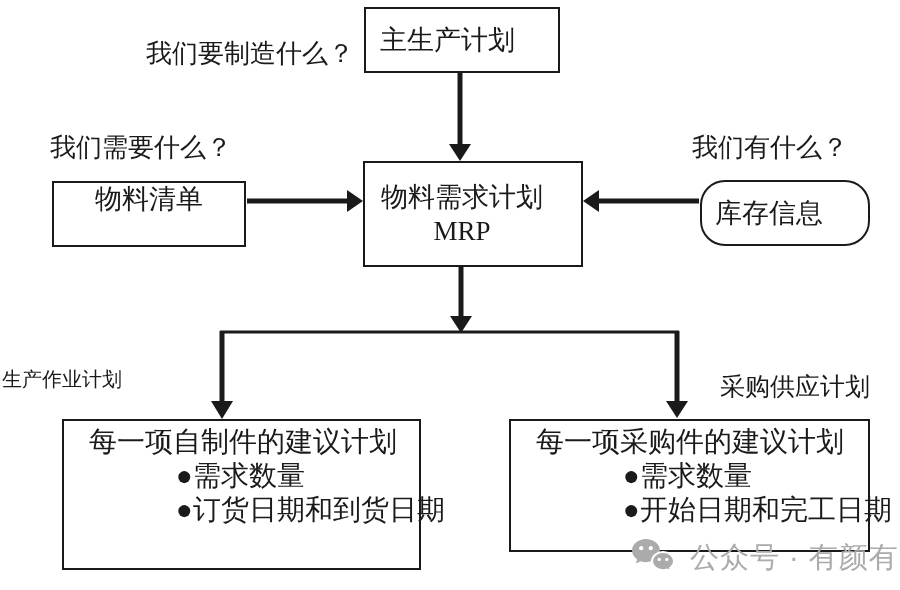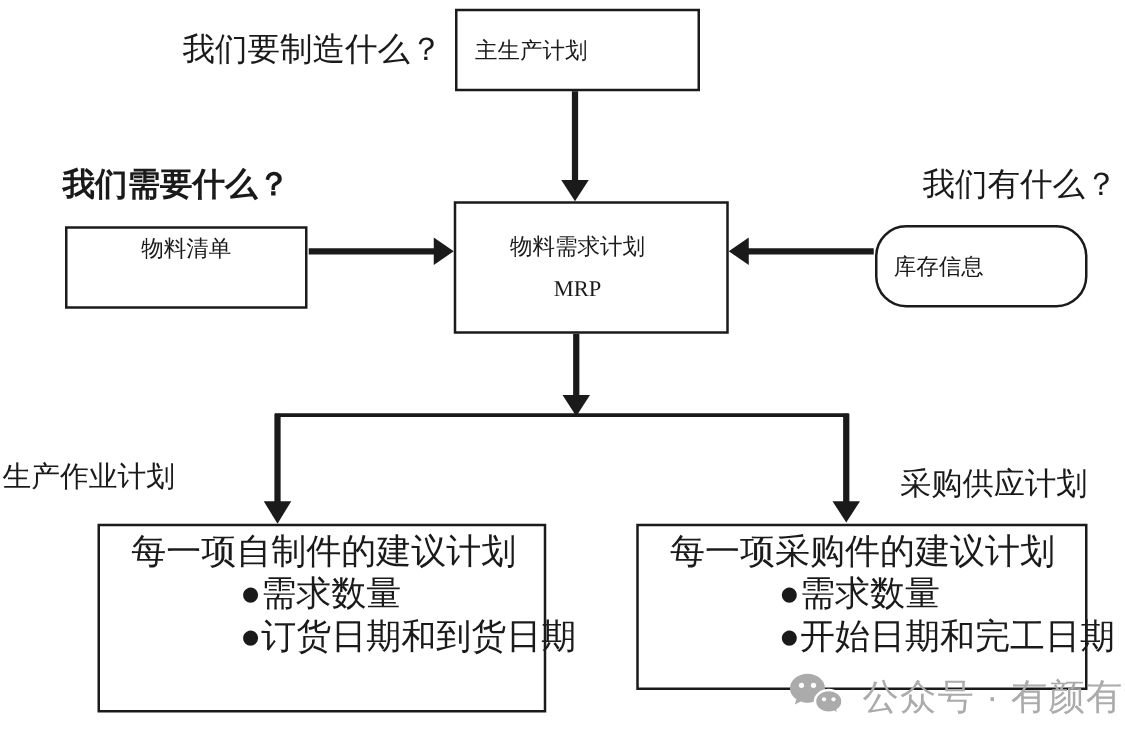--- a/index.html
+++ b/index.html
@@ -9,47 +9,47 @@
   }
   html,body{margin:0;padding:0;background:#fff;}
   .canvas{
     position:relative;width:900px;height:590px;background:var(--bg);
     font-family:"Liberation Serif","DejaVu Serif",serif;color:var(--line);
     overflow:hidden;
   }
   .arrows{position:absolute;left:0;top:0;width:900px;height:590px;}
   .box{
     position:absolute;border:2px solid var(--line);background:var(--bg);
-    box-sizing:border-box;font-size:18px;line-height:32px;
+    box-sizing:border-box;font-size:27px;line-height:32px;
   }
   .box.flex-center{display:flex;align-items:flex-start;justify-content:center;}
   .box.flex-left{display:flex;align-items:center;justify-content:flex-start;}
   .label{position:absolute;font-size:26px;white-space:nowrap;color:var(--line);}
   
   .b-top{left:364px;top:7px;width:196px;height:66px;padding-left:14px;}
   
   .b-left{left:52px;top:181px;width:194px;height:66px;}
   .b-right{left:700px;top:180px;width:170px;height:66px;padding-left:13px;border-radius:25px;}
   
   .b-center{
     left:363px;top:161px;width:220px;height:106px;
     display:flex;flex-direction:column;align-items:center;justify-content:center;
     padding-right:22px;line-height:34px;
   }
   
   .b-bottom{padding-top:4px;font-size:28px;line-height:34px;}
-  .b-bl{left:78px;top:419px;width:359px;height:151px;}
+  .b-bl{left:62px;top:419px;width:359px;height:151px;}
   .b-br{left:509px;top:419px;width:361px;height:133px;}
   .b-bottom .title{padding-left:25px;white-space:nowrap;}
   .b-bottom .bullet-line{padding-left:112px;white-space:nowrap;}
   
-  .l-top{left:146px;top:22px;}
-  .l-left{left:50px;top:130px;font-weight:bold;}
-  .l-right{left:738px;top:130px;}
-  .l-bl{left:2px;top:366px;font-size:23px;}
+  .l-top{left:146px;top:36px;}
+  .l-left{left:50px;top:130px;}
+  .l-right{left:692px;top:130px;}
+  .l-bl{left:2px;top:366px;font-size:20px;}
   .l-br{left:720px;top:370px;font-size:25px;}
   
   .watermark{
     position:absolute;left:630px;top:537px;z-index:5;
     display:flex;align-items:center;color:var(--wm);
     font-family:"Liberation Sans","DejaVu Sans",sans-serif;
     font-size:29px;white-space:nowrap;
   }
   .watermark .wm-text{margin-left:14px;letter-spacing:1px;}
 </style>

